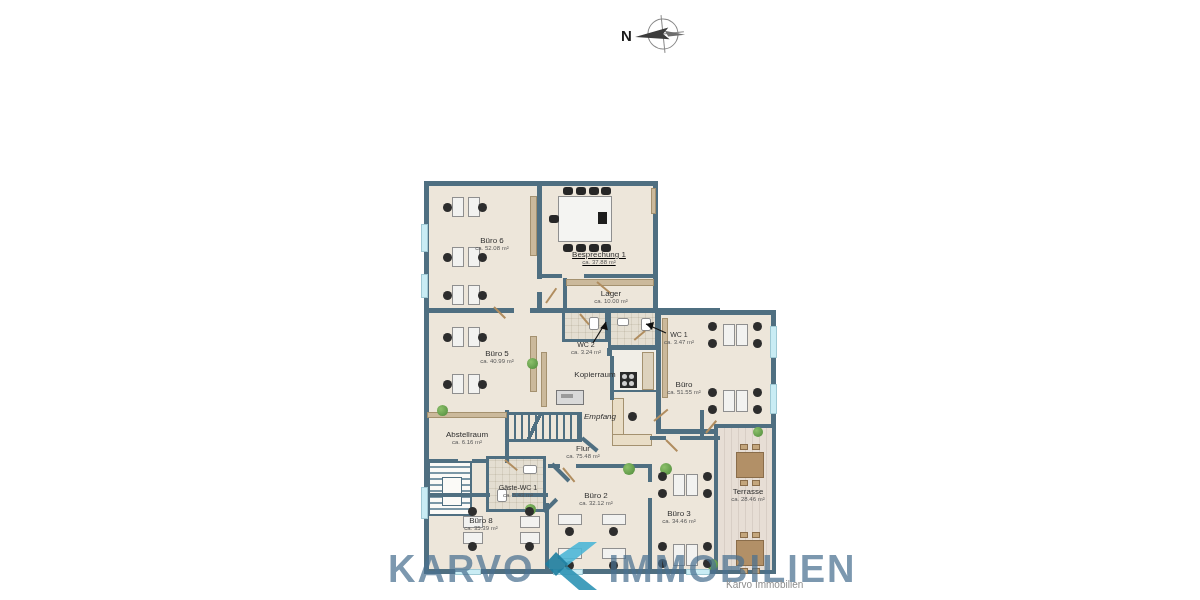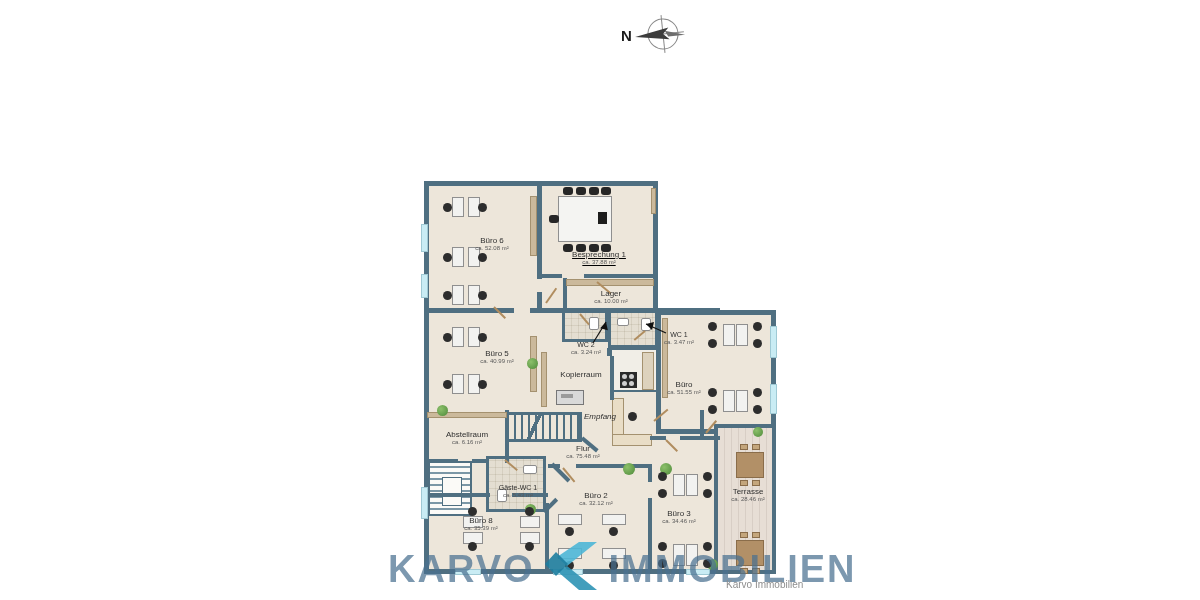--- a/index.html
+++ b/index.html
@@ -174,21 +174,21 @@
     <div class="rarea">ca. 3.24 m²</div>
   </div>
   <div class="rlabel small" style="left:679px;top:330px;">
     <div class="rname">WC 1</div>
     <div class="rarea">ca. 3.47 m²</div>
   </div>
   <div class="rlabel" style="left:497px;top:349px;">
     <div class="rname">Büro 5</div>
     <div class="rarea">ca. 40.99 m²</div>
   </div>
-  <div class="rlabel" style="left:581px;top:370px;">
+  <div class="rlabel" style="left:581px;top:370px;padding-left:28px;">
     <div class="rname">Kopierraum</div>
   </div>
   <div class="rlabel" style="left:684px;top:380px;">
     <div class="rname">Büro</div>
     <div class="rarea">ca. 51.55 m²</div>
   </div>
   <div class="rlabel" style="left:600px;top:412px;font-style:italic;">
     <div class="rname">Empfang</div>
   </div>
   <div class="rlabel" style="left:467px;top:430px;">

